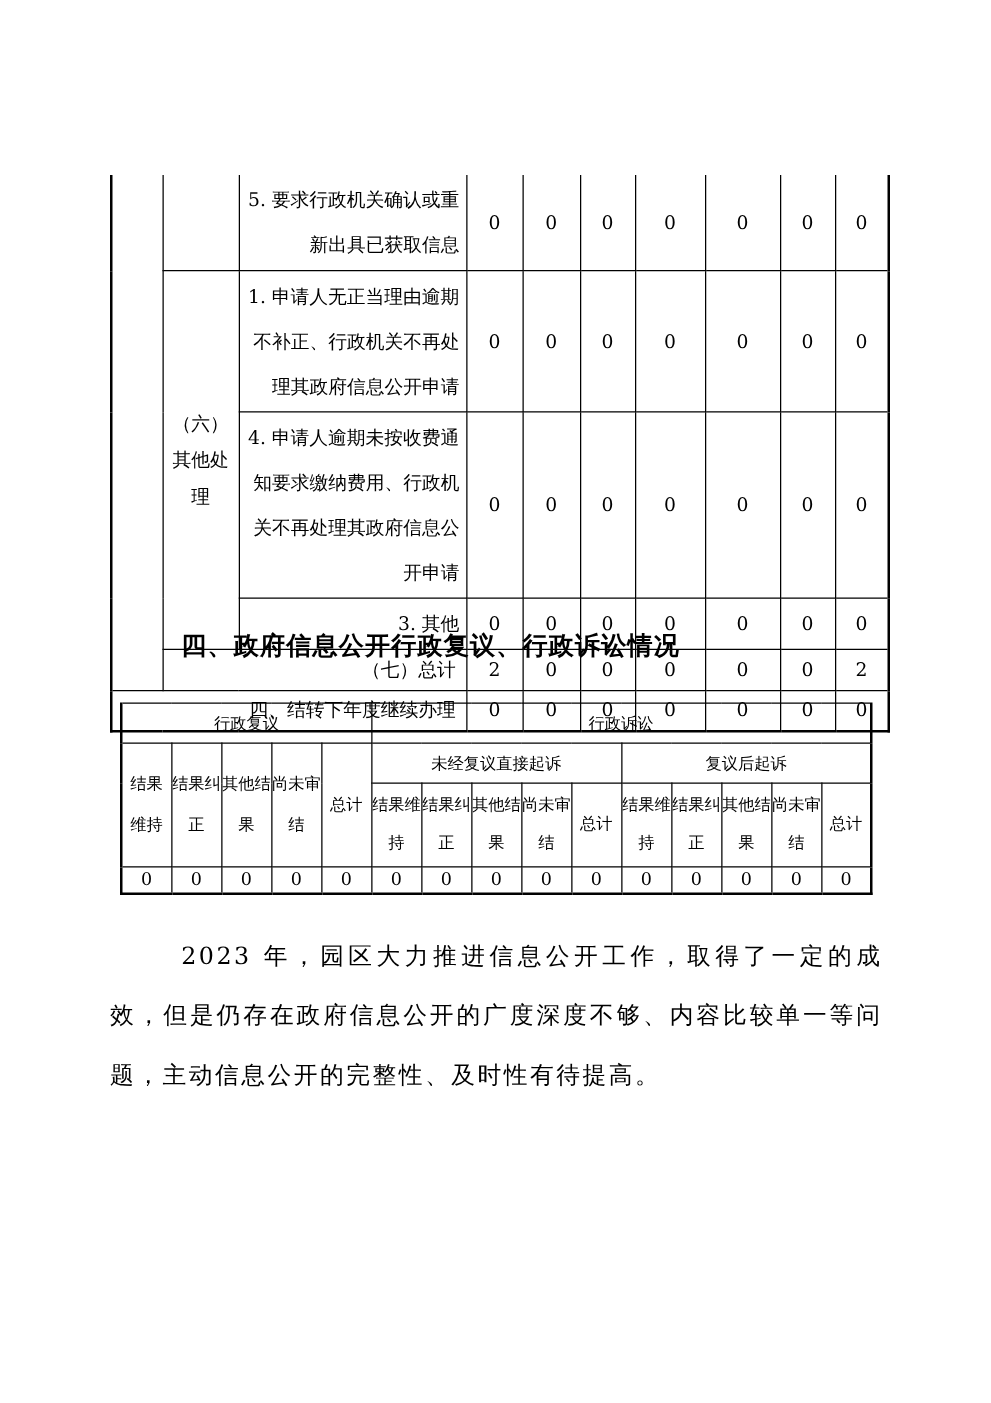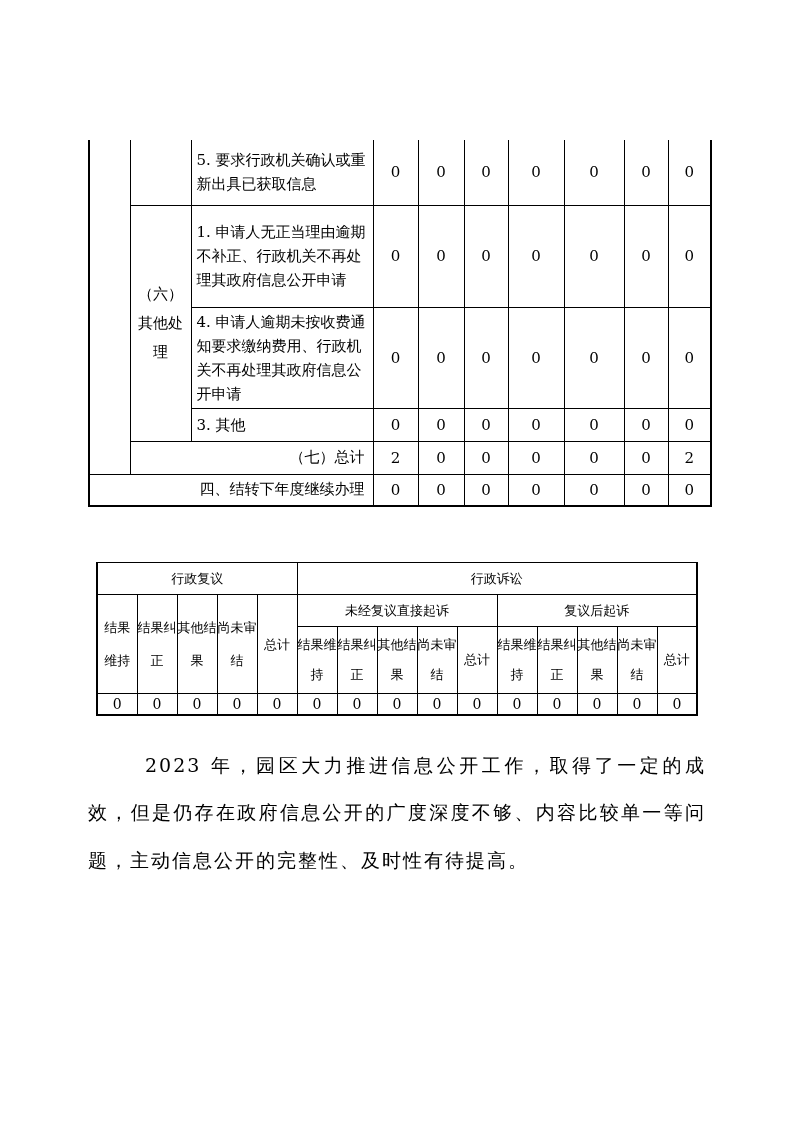--- a/index.html
+++ b/index.html
@@ -13,21 +13,21 @@
     overflow:hidden;
   }
   
   table{border-collapse:collapse;table-layout:fixed;}
   .t1{position:absolute;left:88px;top:140px;width:622px;}
   .t1 td{border:1px solid #000;padding:0;vertical-align:middle;font-size:15px;overflow:hidden;}
   .t1 td.nt{border-top:none;}
   .bl{border-left:2px solid #000 !important;}
   .br{border-right:2px solid #000 !important;}
   .bb{border-bottom:2px solid #000 !important;}
-  .t1 .lbl{text-align:left;padding:2px 5px;line-height:24px;}
+  .t1 .lbl{text-align:right;padding:2px 5px;line-height:36px;}
   .t1 .grp{text-align:center;padding:2px 7px;line-height:29px;}
   .t1 .v{text-align:center;}
   .t1 .sum{text-align:right;padding:0 8px;margin-top:48px;}
   
   .heading{
     position:absolute;left:88px;width:620px;
     font-family:"DejaVu Sans","Liberation Sans",sans-serif;
     font-weight:bold;font-size:20px;letter-spacing:1px;
     padding-left:57px;box-sizing:border-box;
   }
@@ -126,20 +126,21 @@
       <td class="v bb">0</td>
       <td class="v bb">0</td>
       <td class="v bb">0</td>
       <td class="v bb">0</td>
       <td class="v bb">0</td>
       <td class="v br bb">0</td>
     </tr>
   </tbody>
     </table>
 
+  <div class="heading" id="h4">四、政府信息公开行政复议、行政诉讼情况</div>
 
   <table class="t2">
     <colgroup>
       <col style="width:40px">
         <col style="width:40px">
         <col style="width:40px">
         <col style="width:40px">
         <col style="width:40px">
       <col style="width:40px">
         <col style="width:40px">

